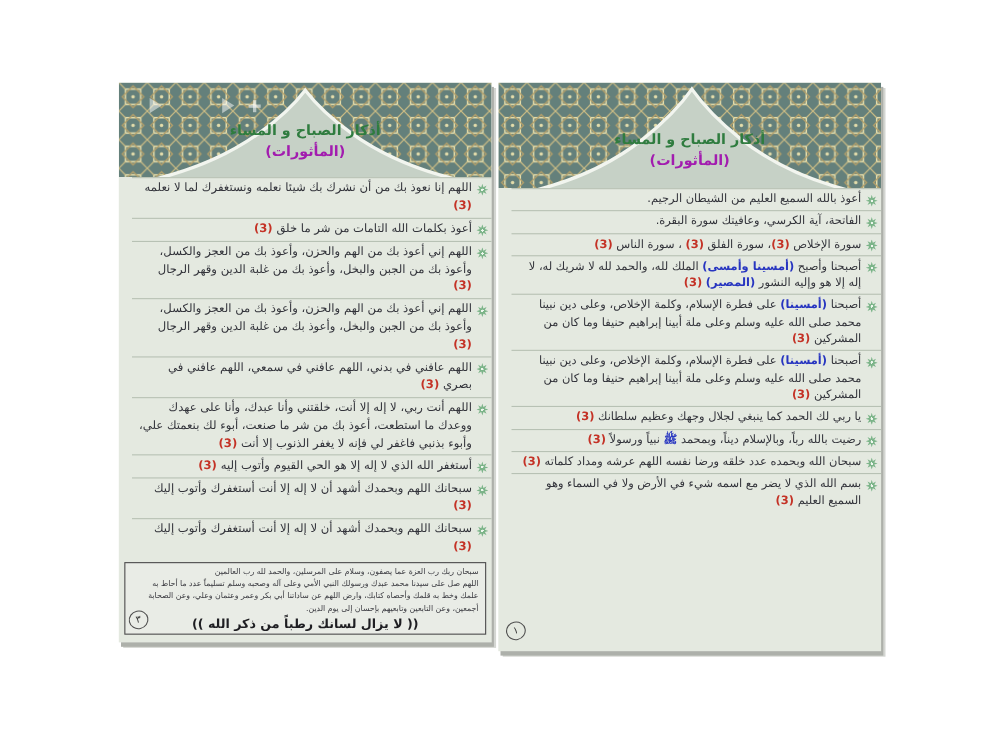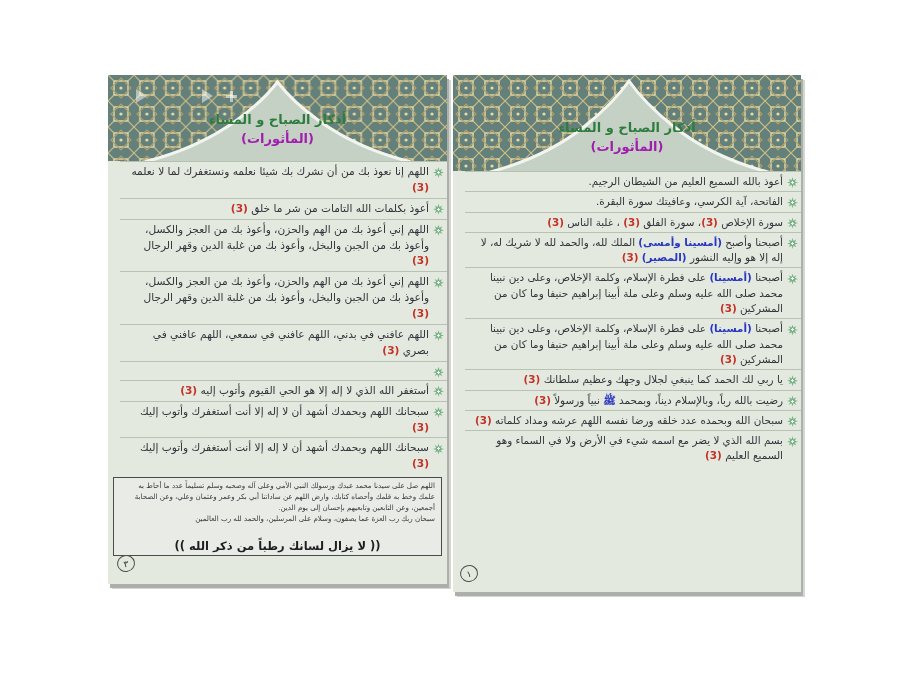--- a/index.html
+++ b/index.html
@@ -46,21 +46,21 @@
   #page-right .itext{font-size:10.4px;line-height:1.47;}
   .seg-red{color:#c43226;font-weight:bold;}
   .seg-blue{color:#2735c0;font-weight:bold;}
 
   
   .footer-box{
     margin:3px 5px 0 5px;border:1.5px solid #4b4b4b;background:#e9ece6;
     padding:3px 6px 2px 6px;position:relative;
   }
   .footer-small{margin:0;font-size:7.1px;line-height:1.55;color:#3a3a40;text-align:right;}
-  .footer-highlight{margin:14px 0 0 0;font-size:11.5px;font-weight:bold;color:#1e1e22;text-align:center;}
+  .footer-highlight{margin:1px 0 0 0;font-size:11.5px;font-weight:bold;color:#1e1e22;text-align:center;}
   .pagenum{
     position:absolute;display:flex;align-items:center;justify-content:center;
     width:16px;height:15px;border:1px solid #4f4f4f;border-radius:50%;
     font-size:9px;color:#333;transform:rotate(-12deg);background:transparent;z-index:5;
   }
   #page-left .pagenum{left:9px;bottom:12px;}
   #page-right .pagenum{left:7px;bottom:10px;}
 </style>
 </head>
 <body>
@@ -105,37 +105,38 @@
       <div class="row">
         <span class="bullet"></span>
         <p class="itext"><span>اللهم إني أعوذ بك من الهم والحزن، وأعوذ بك من العجز والكسل، وأعوذ بك من الجبن والبخل، وأعوذ بك من غلبة الدين وقهر الرجال </span><span class="seg-red">(3)</span></p>
       </div>
       <div class="row">
         <span class="bullet"></span>
         <p class="itext"><span>اللهم عافني في بدني، اللهم عافني في سمعي، اللهم عافني في بصري </span><span class="seg-red">(3)</span></p>
       </div>
       <div class="row">
         <span class="bullet"></span>
+        <p class="itext"><span>اللهم أنت ربي، لا إله إلا أنت، خلقتني وأنا عبدك، وأنا على عهدك ووعدك ما استطعت، أعوذ بك من شر ما صنعت، أبوء لك بنعمتك علي، وأبوء بذنبي فاغفر لي فإنه لا يغفر الذنوب إلا أنت </span><span class="seg-red">(3)</span></p>
       </div>
       <div class="row">
         <span class="bullet"></span>
         <p class="itext"><span>أستغفر الله الذي لا إله إلا هو الحي القيوم وأتوب إليه </span><span class="seg-red">(3)</span></p>
       </div>
       <div class="row">
         <span class="bullet"></span>
         <p class="itext"><span>سبحانك اللهم وبحمدك أشهد أن لا إله إلا أنت أستغفرك وأتوب إليك </span><span class="seg-red">(3)</span></p>
       </div>
       <div class="row">
         <span class="bullet"></span>
         <p class="itext"><span>سبحانك اللهم وبحمدك أشهد أن لا إله إلا أنت أستغفرك وأتوب إليك </span><span class="seg-red">(3)</span></p>
       </div>
     </div>
   <div class="footer-box">
+    <p class="footer-small">سبحان ربك رب العزة عما يصفون، وسلام على المرسلين، والحمد لله رب العالمين</p>
     <p class="footer-small">اللهم صل على سيدنا محمد عبدك ورسولك النبي الأمي وعلى آله وصحبه وسلم تسليماً عدد ما أحاط به علمك وخط به قلمك وأحصاه كتابك، وارض اللهم عن ساداتنا أبي بكر وعمر وعثمان وعلي، وعن الصحابة أجمعين، وعن التابعين وتابعيهم بإحسان إلى يوم الدين.</p>
-    <p class="footer-small">سبحان ربك رب العزة عما يصفون، وسلام على المرسلين، والحمد لله رب العالمين</p>
     <p class="footer-highlight">(( لا يزال لسانك رطباً من ذكر الله ))</p>
   </div>
   <span class="pagenum">٣</span>
 </div>
 
 <div class="page" id="page-right">
   <div class="hdr">
     <svg viewBox="0 0 348 96" preserveAspectRatio="none">
       <defs>
         <pattern id="starsR" width="26" height="26" patternUnits="userSpaceOnUse">
@@ -159,21 +160,21 @@
       <div class="row">
         <span class="bullet"></span>
         <p class="itext"><span>أعوذ بالله السميع العليم من الشيطان الرجيم.</span></p>
       </div>
       <div class="row">
         <span class="bullet"></span>
         <p class="itext"><span>الفاتحة، آية الكرسي، وعافيتك سورة البقرة.</span></p>
       </div>
       <div class="row">
         <span class="bullet"></span>
-        <p class="itext"><span>سورة الإخلاص </span><span class="seg-red">(3)</span><span>، سورة الفلق </span><span class="seg-red">(3)</span><span> ، غلبة الناس </span><span class="seg-red">(3)</span></p>
+        <p class="itext"><span>سورة الإخلاص </span><span class="seg-red">(3)</span><span>، سورة الفلق </span><span class="seg-red">(3)</span><span> ، سورة الناس </span><span class="seg-red">(3)</span></p>
       </div>
       <div class="row">
         <span class="bullet"></span>
         <p class="itext"><span>أصبحنا وأصبح </span><span class="seg-blue">(أمسينا وأمسى)</span><span> الملك لله، والحمد لله لا شريك له، لا إله إلا هو وإليه النشور </span><span class="seg-blue">(المصير)</span><span> </span><span class="seg-red">(3)</span></p>
       </div>
       <div class="row">
         <span class="bullet"></span>
         <p class="itext"><span>أصبحنا </span><span class="seg-blue">(أمسينا)</span><span> على فطرة الإسلام، وكلمة الإخلاص، وعلى دين نبينا محمد صلى الله عليه وسلم وعلى ملة أبينا إبراهيم حنيفا وما كان من المشركين </span><span class="seg-red">(3)</span></p>
       </div>
       <div class="row">

